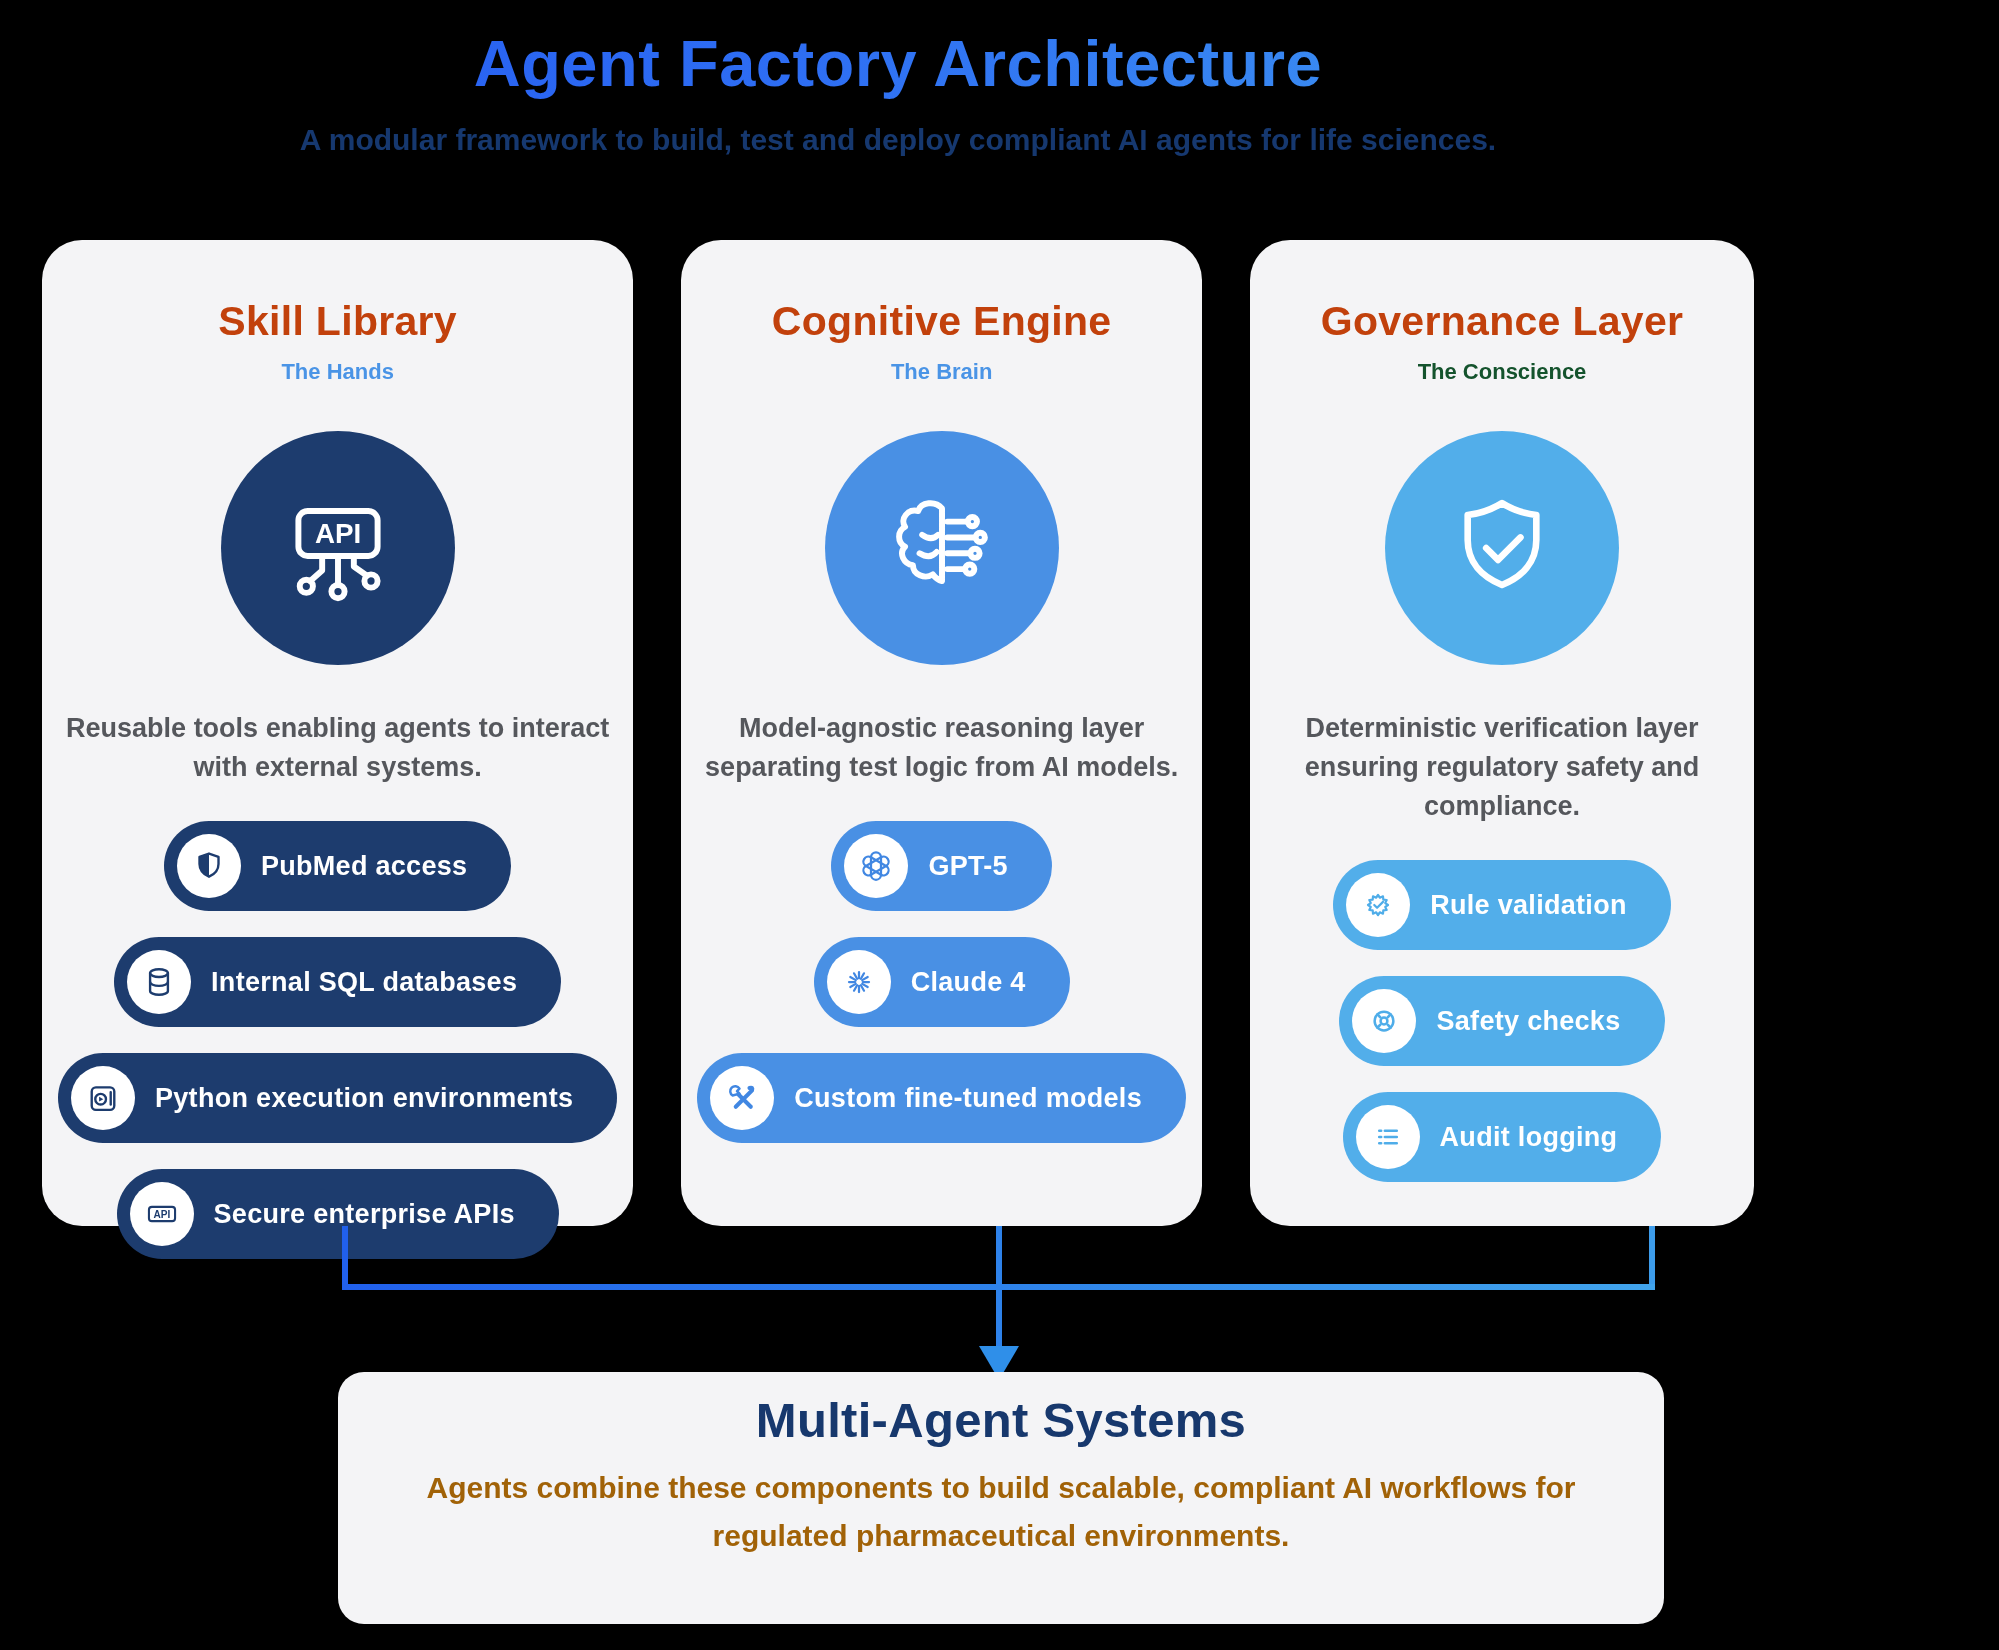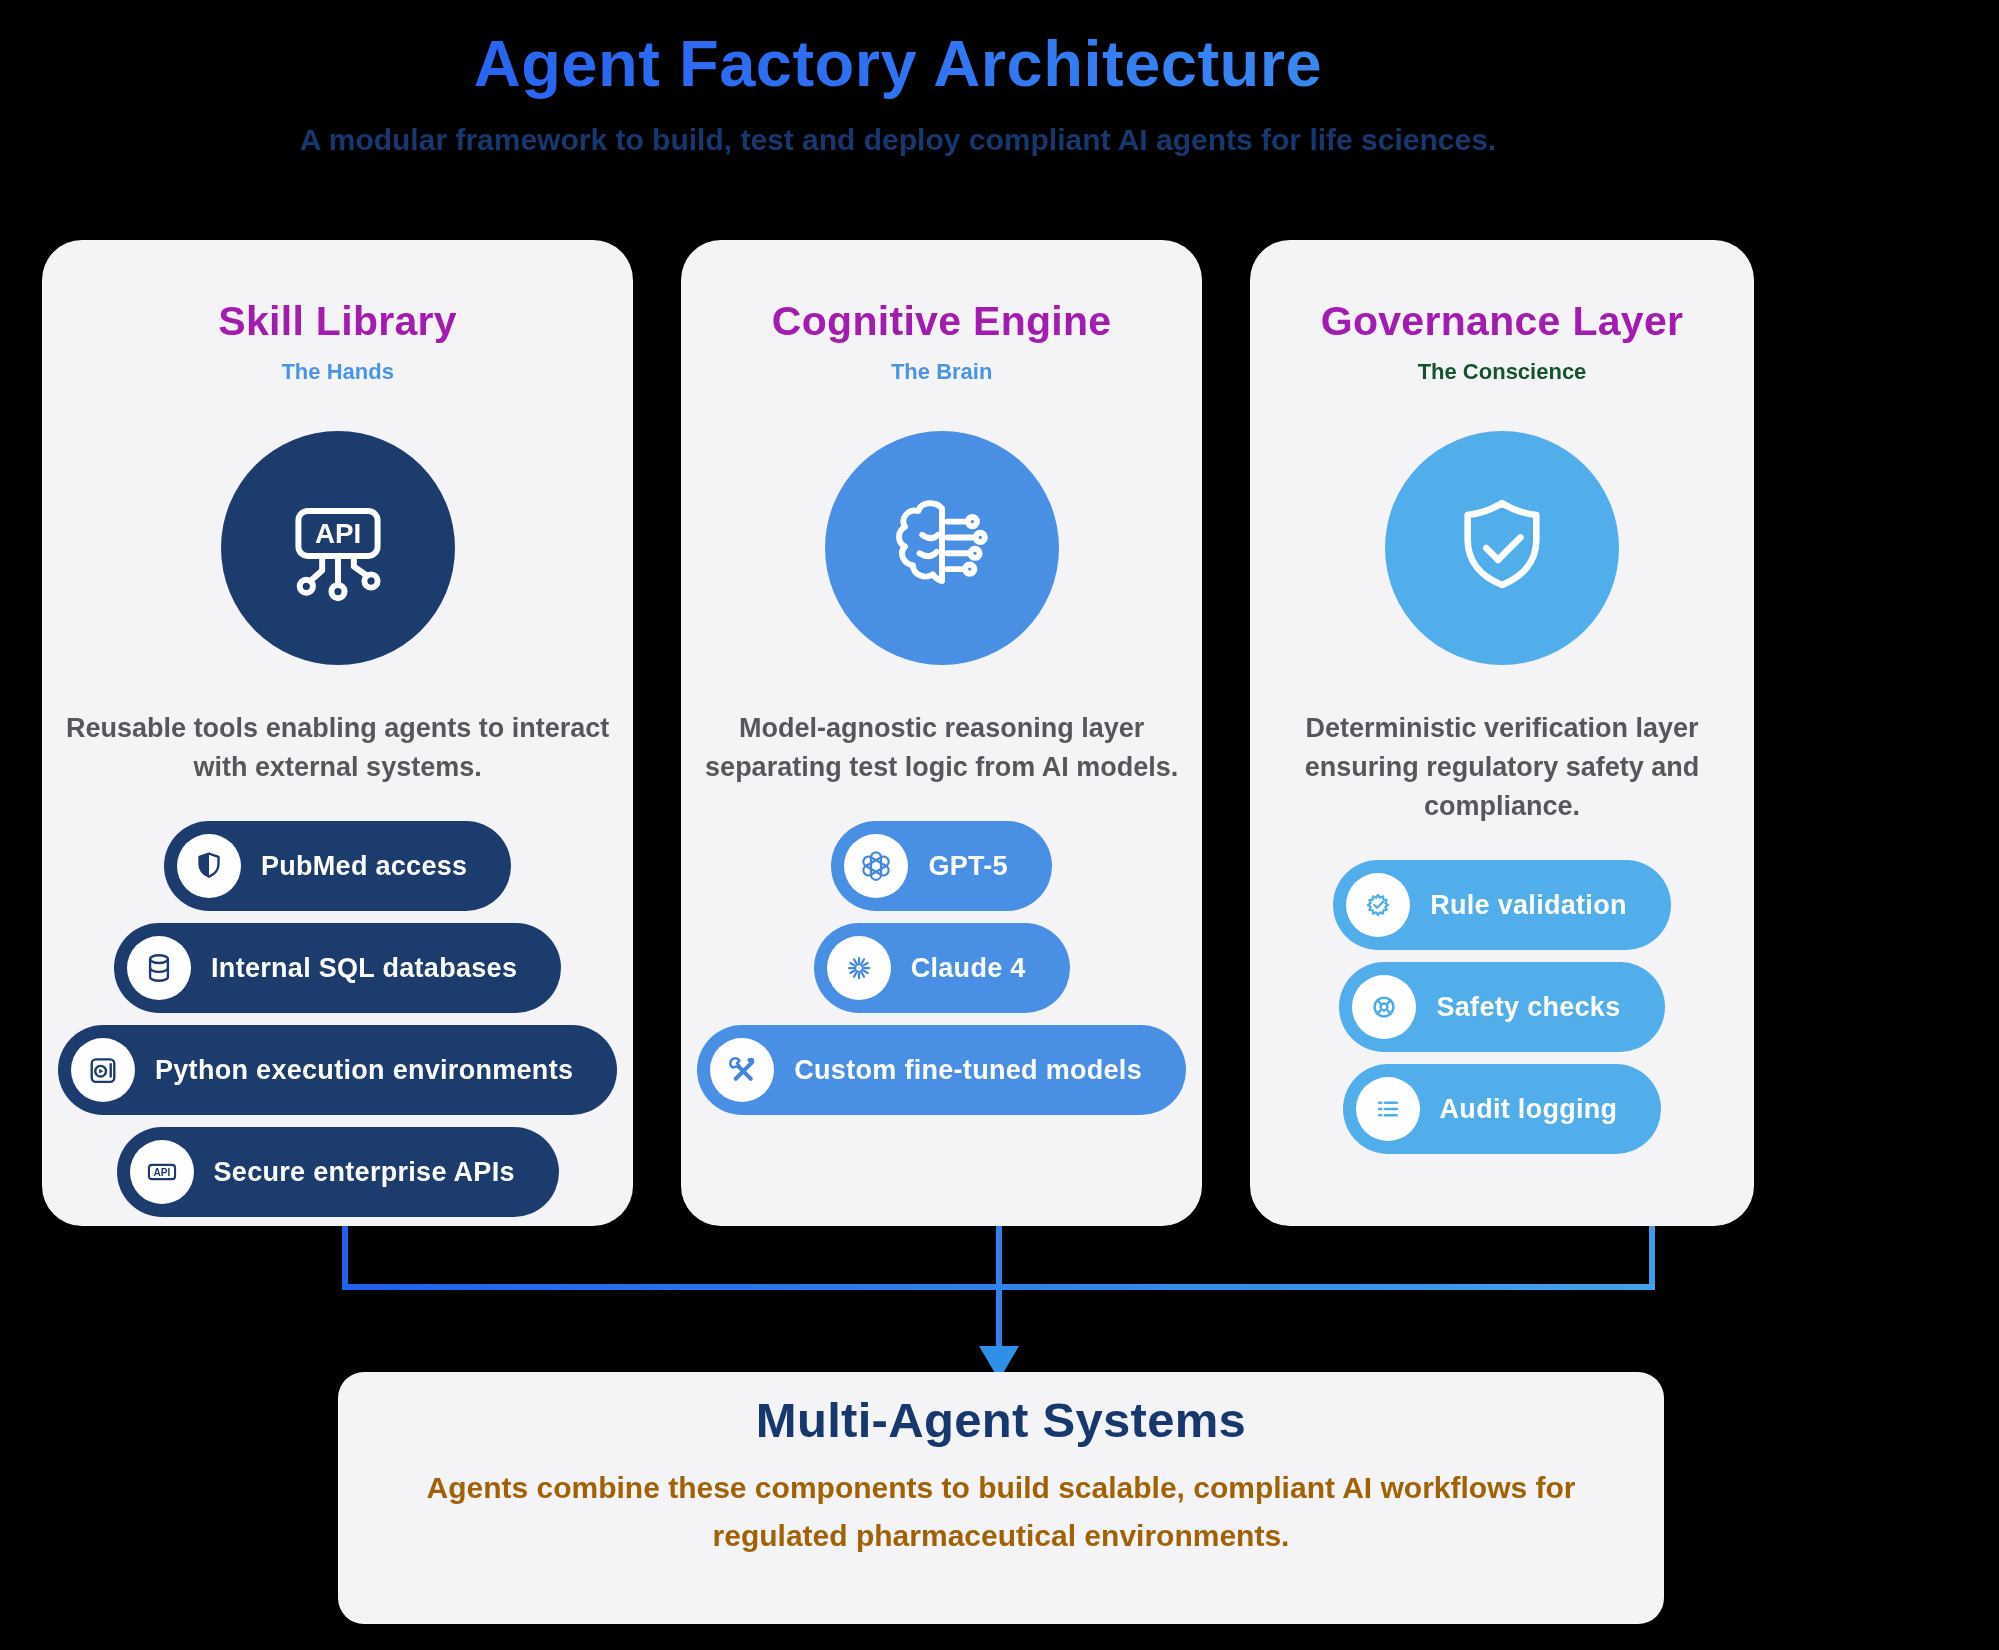--- a/index.html
+++ b/index.html
@@ -19,31 +19,31 @@
     }
   }
   .header-subtitle{margin:22px 0 0 0;font-size:30px;color:#16386f;}
   
   .cards{position:absolute;top:240px;left:42px;right:42px;display:flex;gap:48px;}
   .card{
     flex:1 1 0;height:986px;background:#f4f4f6;border-radius:40px;
     display:flex;flex-direction:column;align-items:center;box-sizing:border-box;
     padding:58px 16px 40px 16px;
   }
-  .card-title{font-size:41px;color:#a21caf;margin:0;letter-spacing:.3px;}
+  .card-title{font-size:41px;color:#c2410c;margin:0;letter-spacing:.3px;}
   .card-tagline{font-size:22px;margin:14px 0 0 0;}
   .big-circle{
     width:234px;height:234px;border-radius:50%;margin-top:46px;
     display:flex;align-items:center;justify-content:center;flex:none;
   }
   .card-desc{
     font-size:27px;line-height:1.45;color:#55575c;text-align:center;
     margin:44px 0 0 0;max-width:576px;
   }
-  .pills{display:flex;flex-direction:column;align-items:center;gap:12px;margin-top:34px;}
+  .pills{display:flex;flex-direction:column;align-items:center;gap:26px;margin-top:34px;}
   .pill{
     height:90px;border-radius:45px;display:inline-flex;align-items:center;
     padding:0 44px 0 13px;gap:20px;
   }
   .pill-circle{
     width:64px;height:64px;border-radius:50%;background:#fff;flex:none;
     display:flex;align-items:center;justify-content:center;
   }
   .pill-label{color:#fff;font-size:27px;white-space:nowrap;letter-spacing:.3px;}
   

